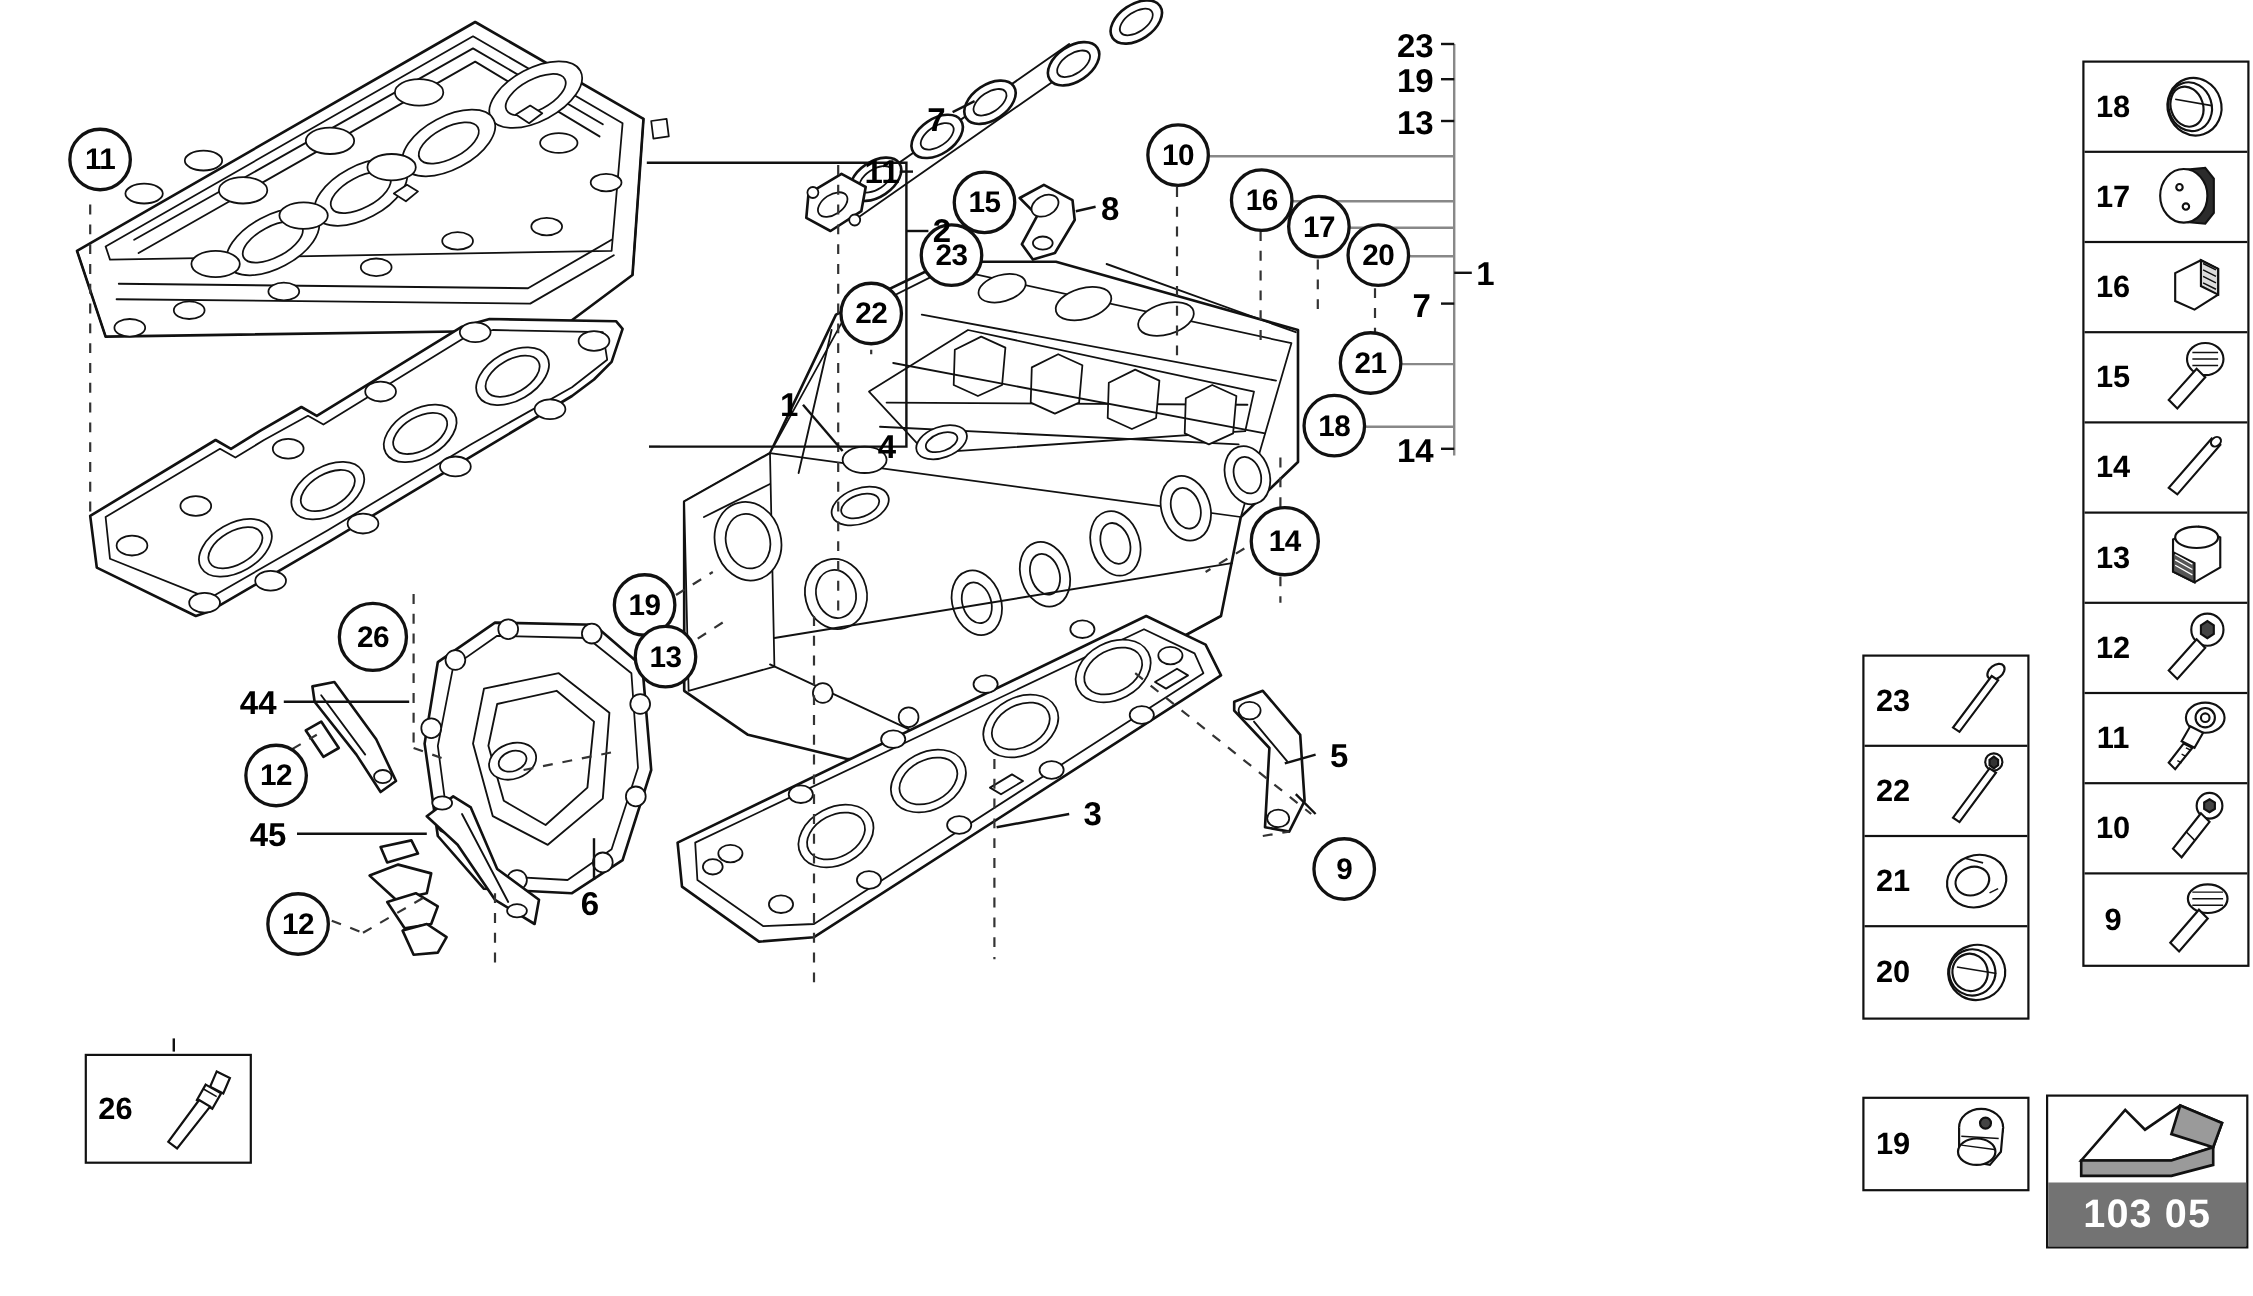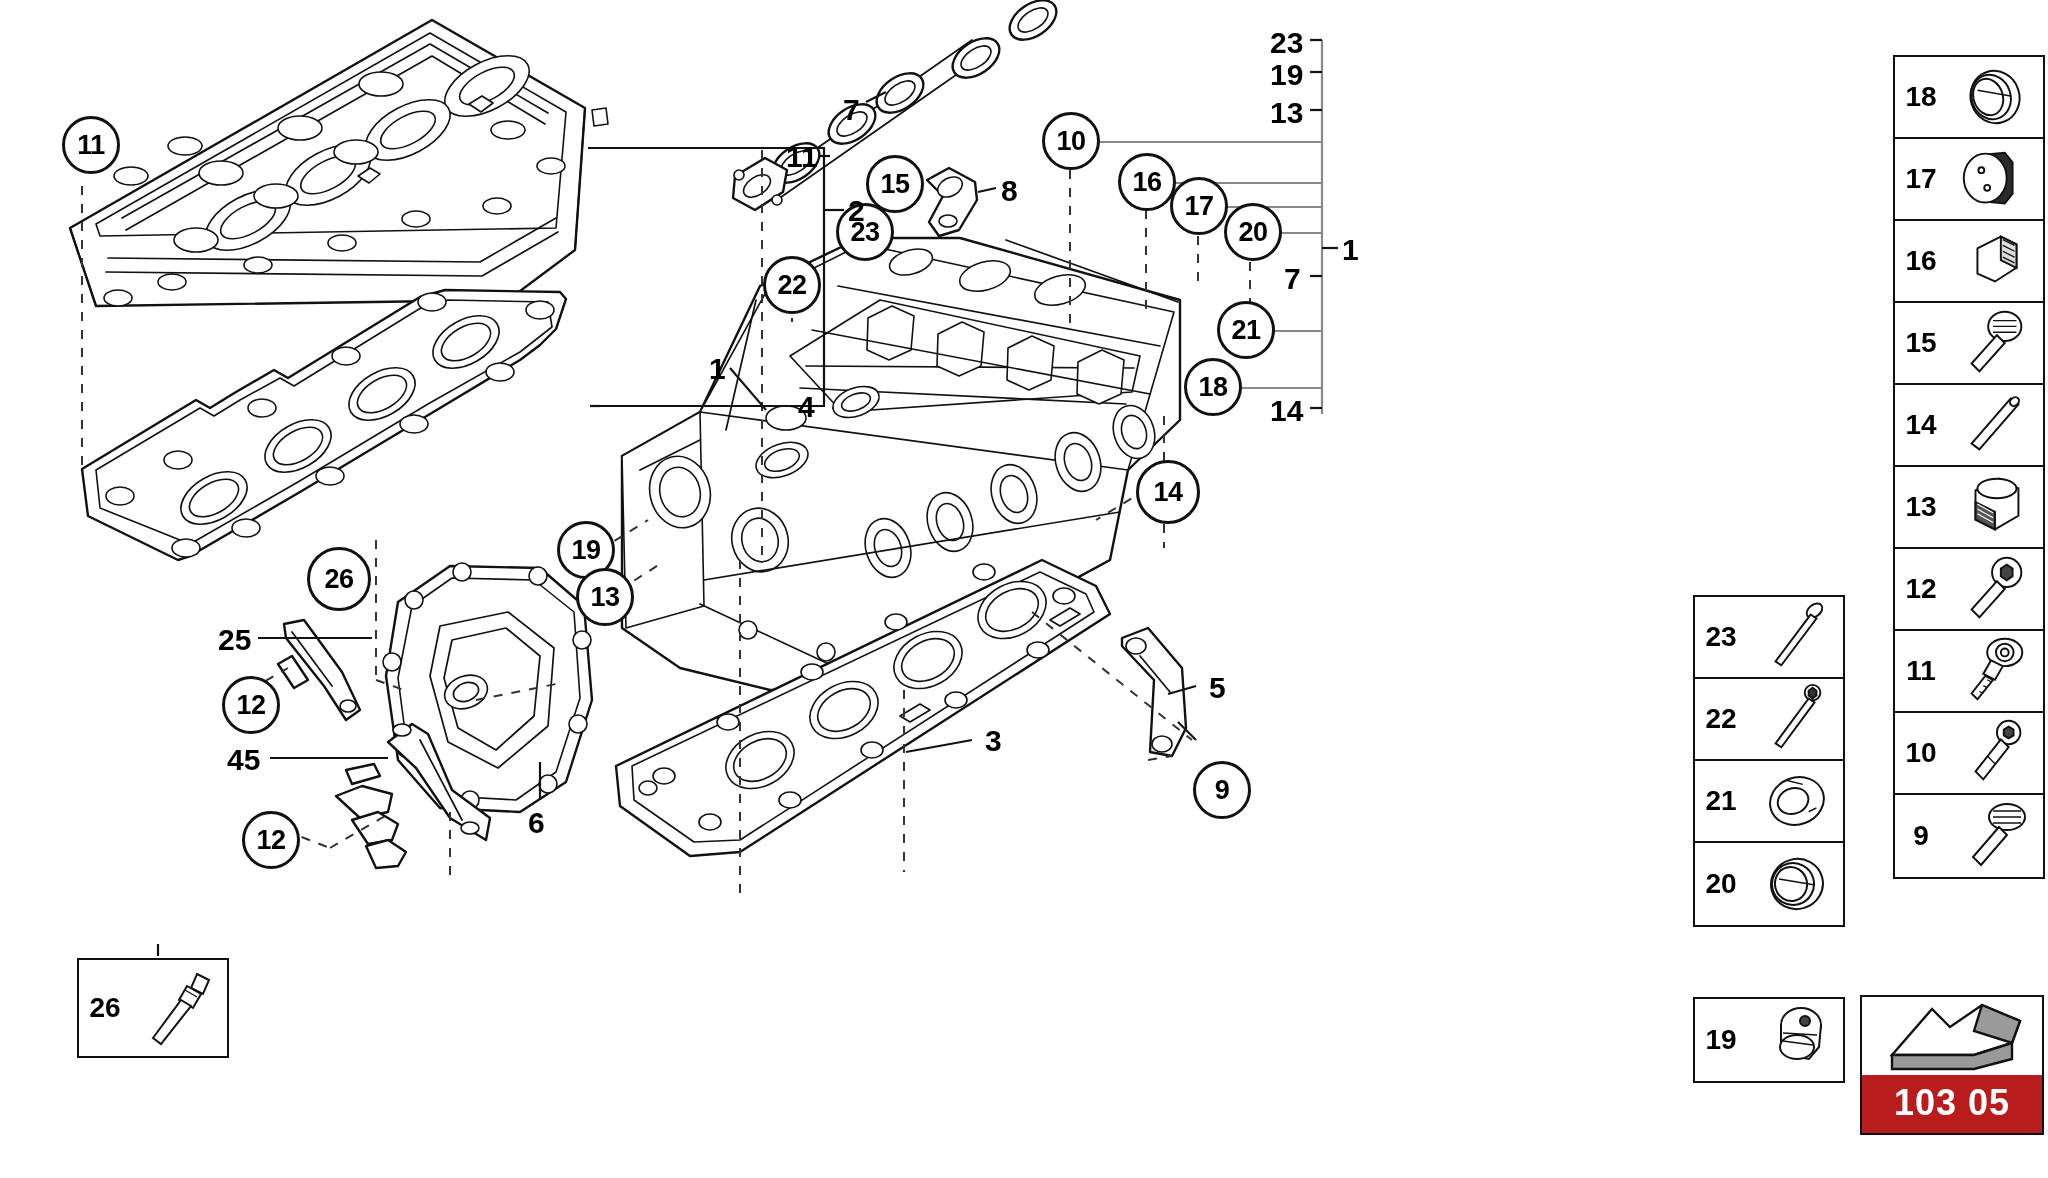--- a/index.html
+++ b/index.html
@@ -27,21 +27,21 @@
   .lnum{font-weight:bold;font-size:28px;width:52px;text-align:center;flex:none;}
   .lart{flex:1;height:100%;position:relative;}
   .lart svg{position:absolute;left:0;top:0;width:100%;height:100%;}
 
   .singlebox{position:absolute;border:2.5px solid #111;background:#fff;z-index:5;
              display:flex;align-items:center;}
 
   
   .badge{position:absolute;z-index:7;border:2px solid #111;background:#fff;}
   .badge .pic{height:78px;position:relative;}
-  .badge .tag{background:#b91c1c;color:#fff;font-weight:bold;font-size:36px;
+  .badge .tag{background:#737373;color:#fff;font-weight:bold;font-size:36px;
               text-align:center;letter-spacing:1px;padding:7px 0 9px;}
 </style>
 </head>
 <body>
 
 <div class="stage">
 
 <svg class="art" viewBox="0 0 2048 1178">
   <defs>
     <style>
@@ -415,21 +415,21 @@
 <div class="num" style="left:798px;top:390px">4</div>
 <div class="num" style="left:843px;top:93px">7</div>
 <div class="num" style="left:1001px;top:174px">8</div>
 <div class="num" style="left:709px;top:352px">1</div>
 <div class="num" style="left:1270px;top:26px">23</div>
 <div class="num" style="left:1270px;top:58px">19</div>
 <div class="num" style="left:1270px;top:96px">13</div>
 <div class="num" style="left:1342px;top:233px">1</div>
 <div class="num" style="left:1284px;top:262px">7</div>
 <div class="num" style="left:1270px;top:394px">14</div>
-<div class="num" style="left:218px;top:623px">25</div>
+<div class="num" style="left:218px;top:623px">44</div>
 <div class="num" style="left:227px;top:743px">45</div>
 <div class="num" style="left:528px;top:806px">6</div>
 <div class="num" style="left:985px;top:724px">3</div>
 <div class="num" style="left:1209px;top:671px">5</div>
 
 <div class="legend" style="left:1893px;top:55px;width:148px;">
 
   <div class="lrow">
     <div class="lnum">18</div>
     <div class="lart">

